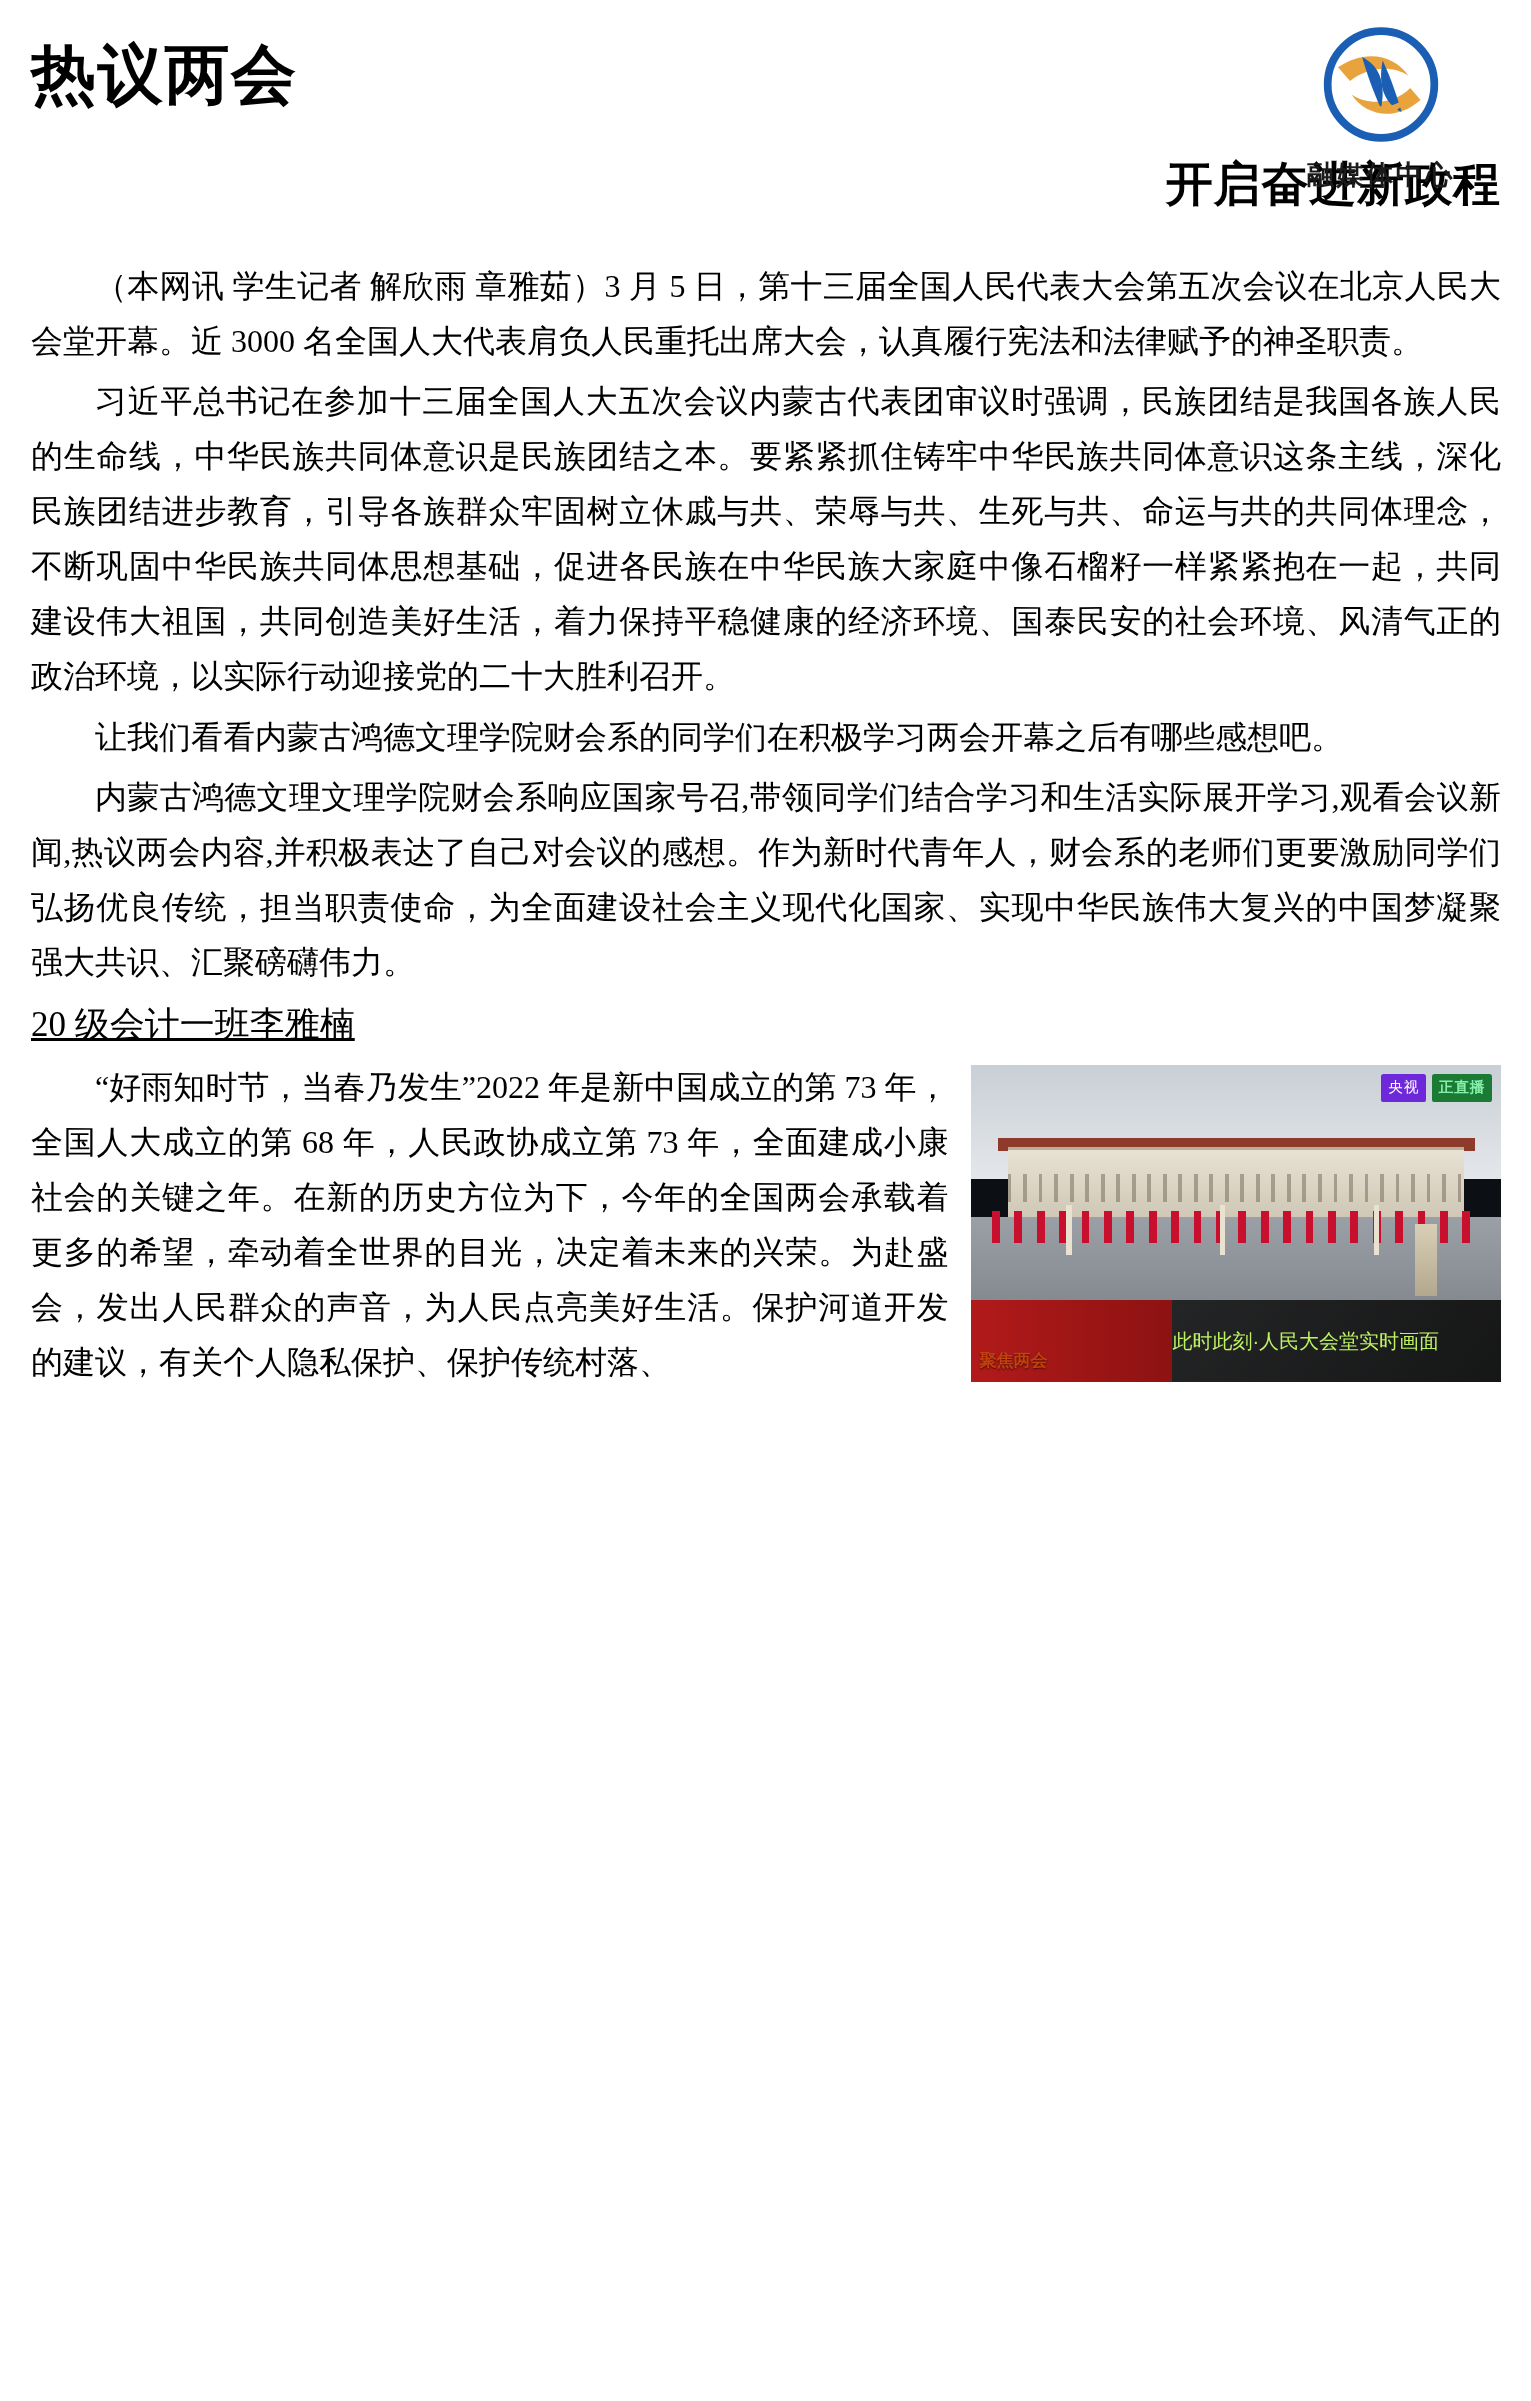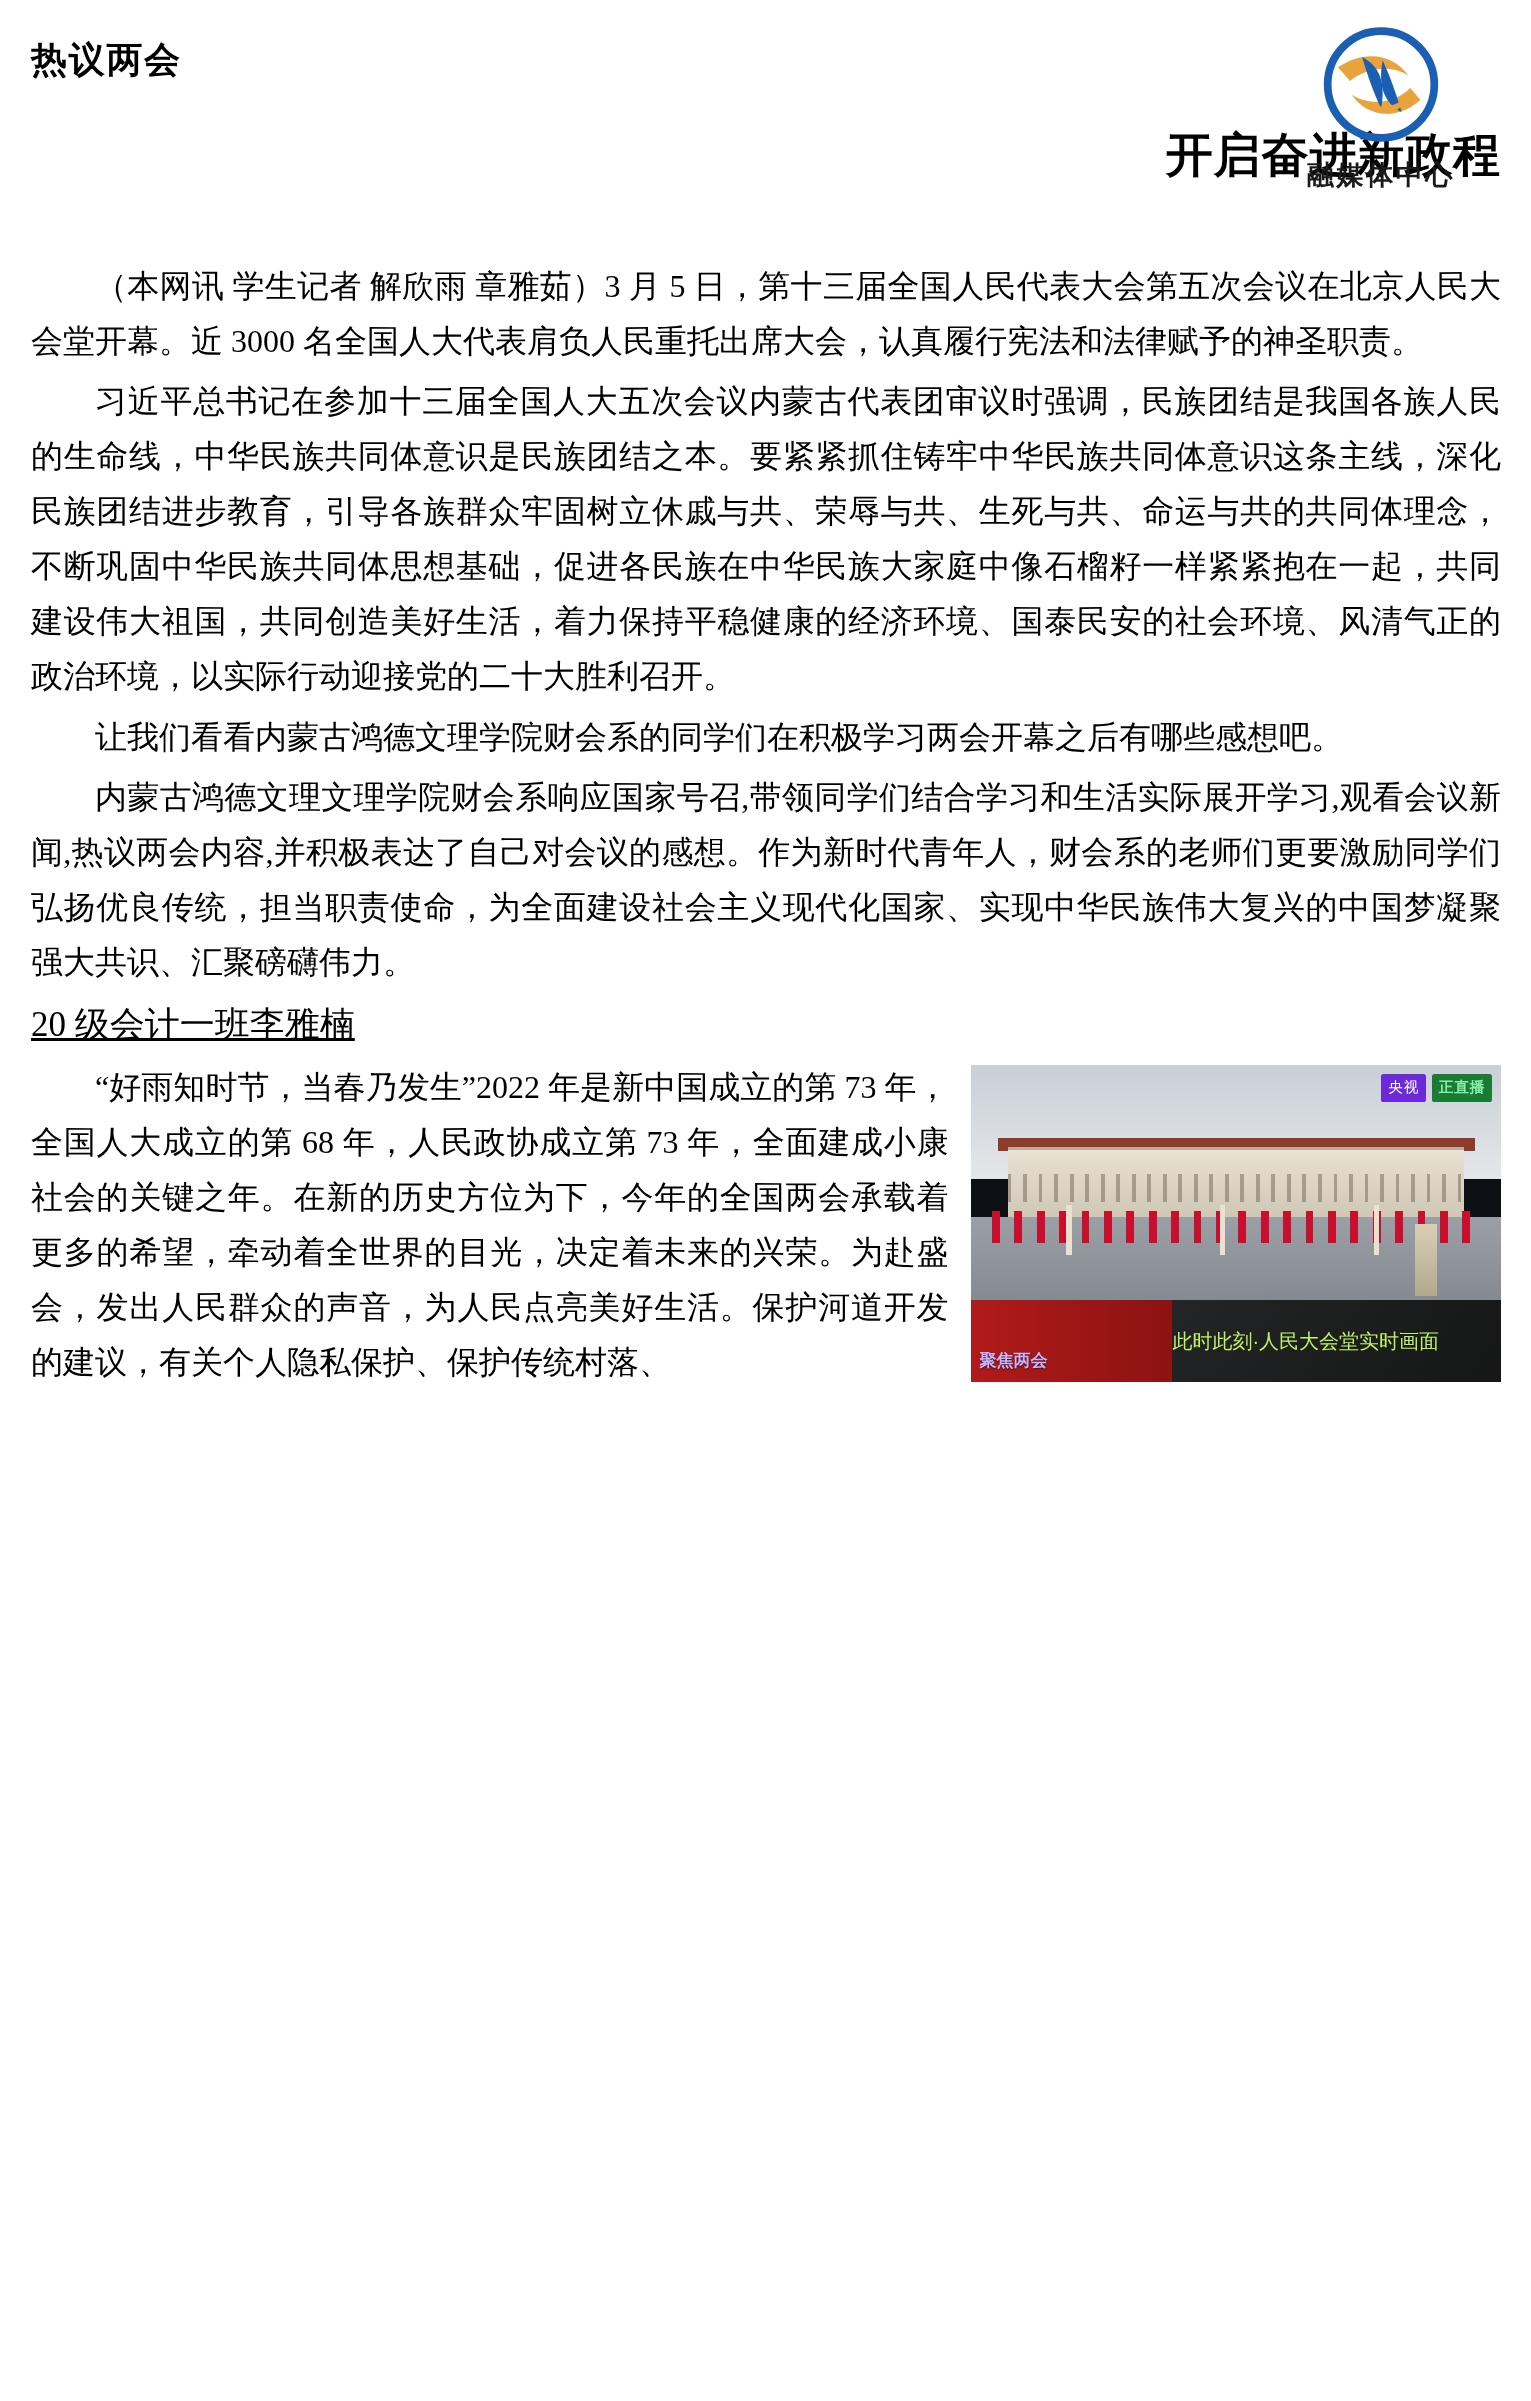--- a/index.html
+++ b/index.html
@@ -24,21 +24,21 @@
   }
 
   
   .header {
     position: relative;
     height: 233px;
   }
   .masthead-title {
     font-family: "Liberation Sans", "DejaVu Sans", sans-serif;
     font-weight: bold;
-    font-size: 36px;
+    font-size: 65px;
     letter-spacing: 1.7px;
     line-height: 1;
     margin: 0;
     padding-top: 15.5px;
     color: #000000;
   }
   .masthead-sub {
     font-family: "Liberation Sans", "DejaVu Sans", sans-serif;
     font-weight: bold;
     font-size: 47px;
@@ -176,21 +176,21 @@
     left: 0;
     bottom: 0;
     width: 100%;
     height: 26%;
     background: linear-gradient(90deg, #b21a1a 0%, #8d1212 38%, rgba(20,20,20,0.86) 38%, rgba(12,12,12,0.9) 100%);
   }
   .photo .banner-label {
     position: absolute;
     left: 8.6px;
     bottom: 12px;
-    color: #c4b5fd;
+    color: #c2410c;
     font-family: "Liberation Sans", "DejaVu Sans", sans-serif;
     font-weight: bold;
     font-size: 17px;
     line-height: 1.05;
     text-shadow: 0 0.9px 1.7px rgba(0,0,0,0.6);
   }
   .photo .banner-caption {
     position: absolute;
     left: 38%;
     bottom: 24px;

